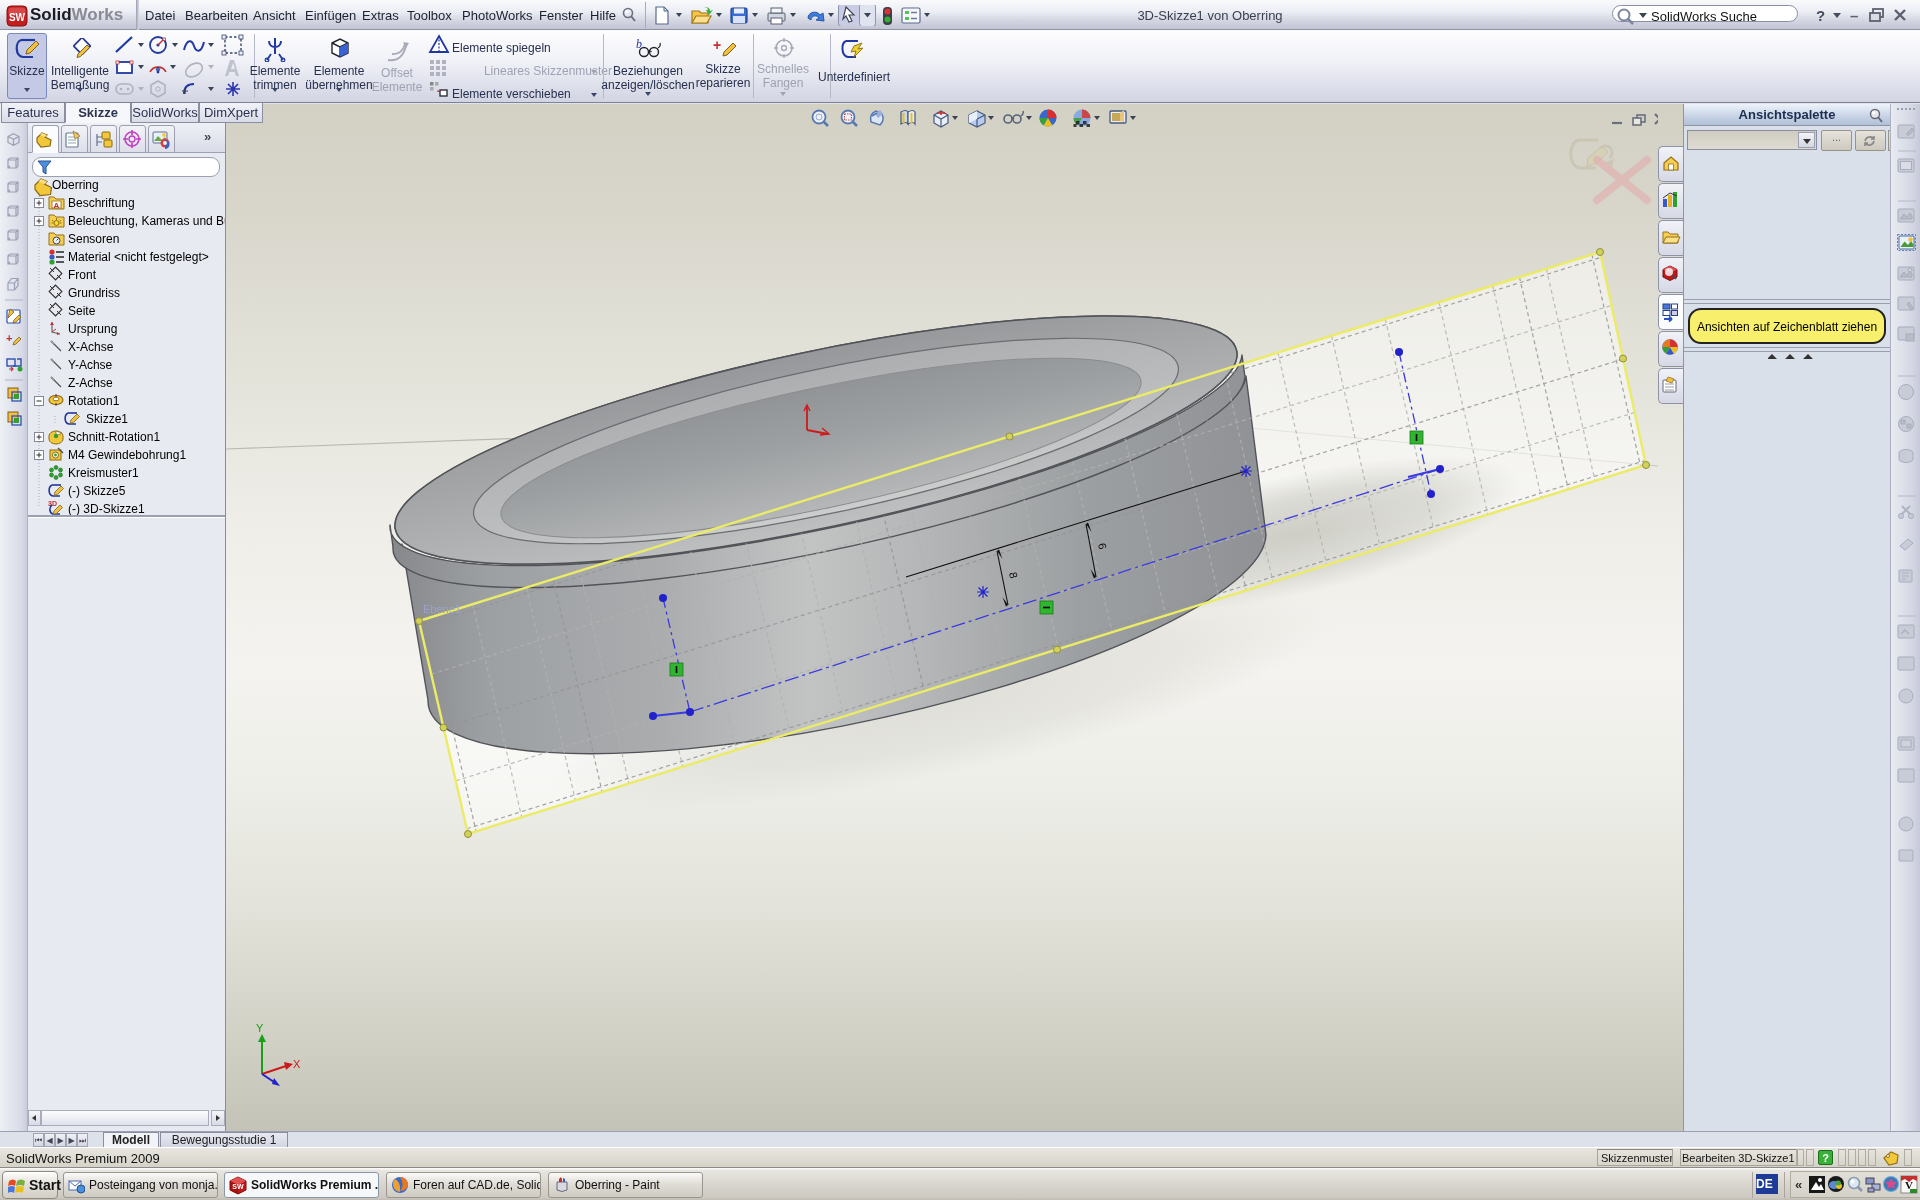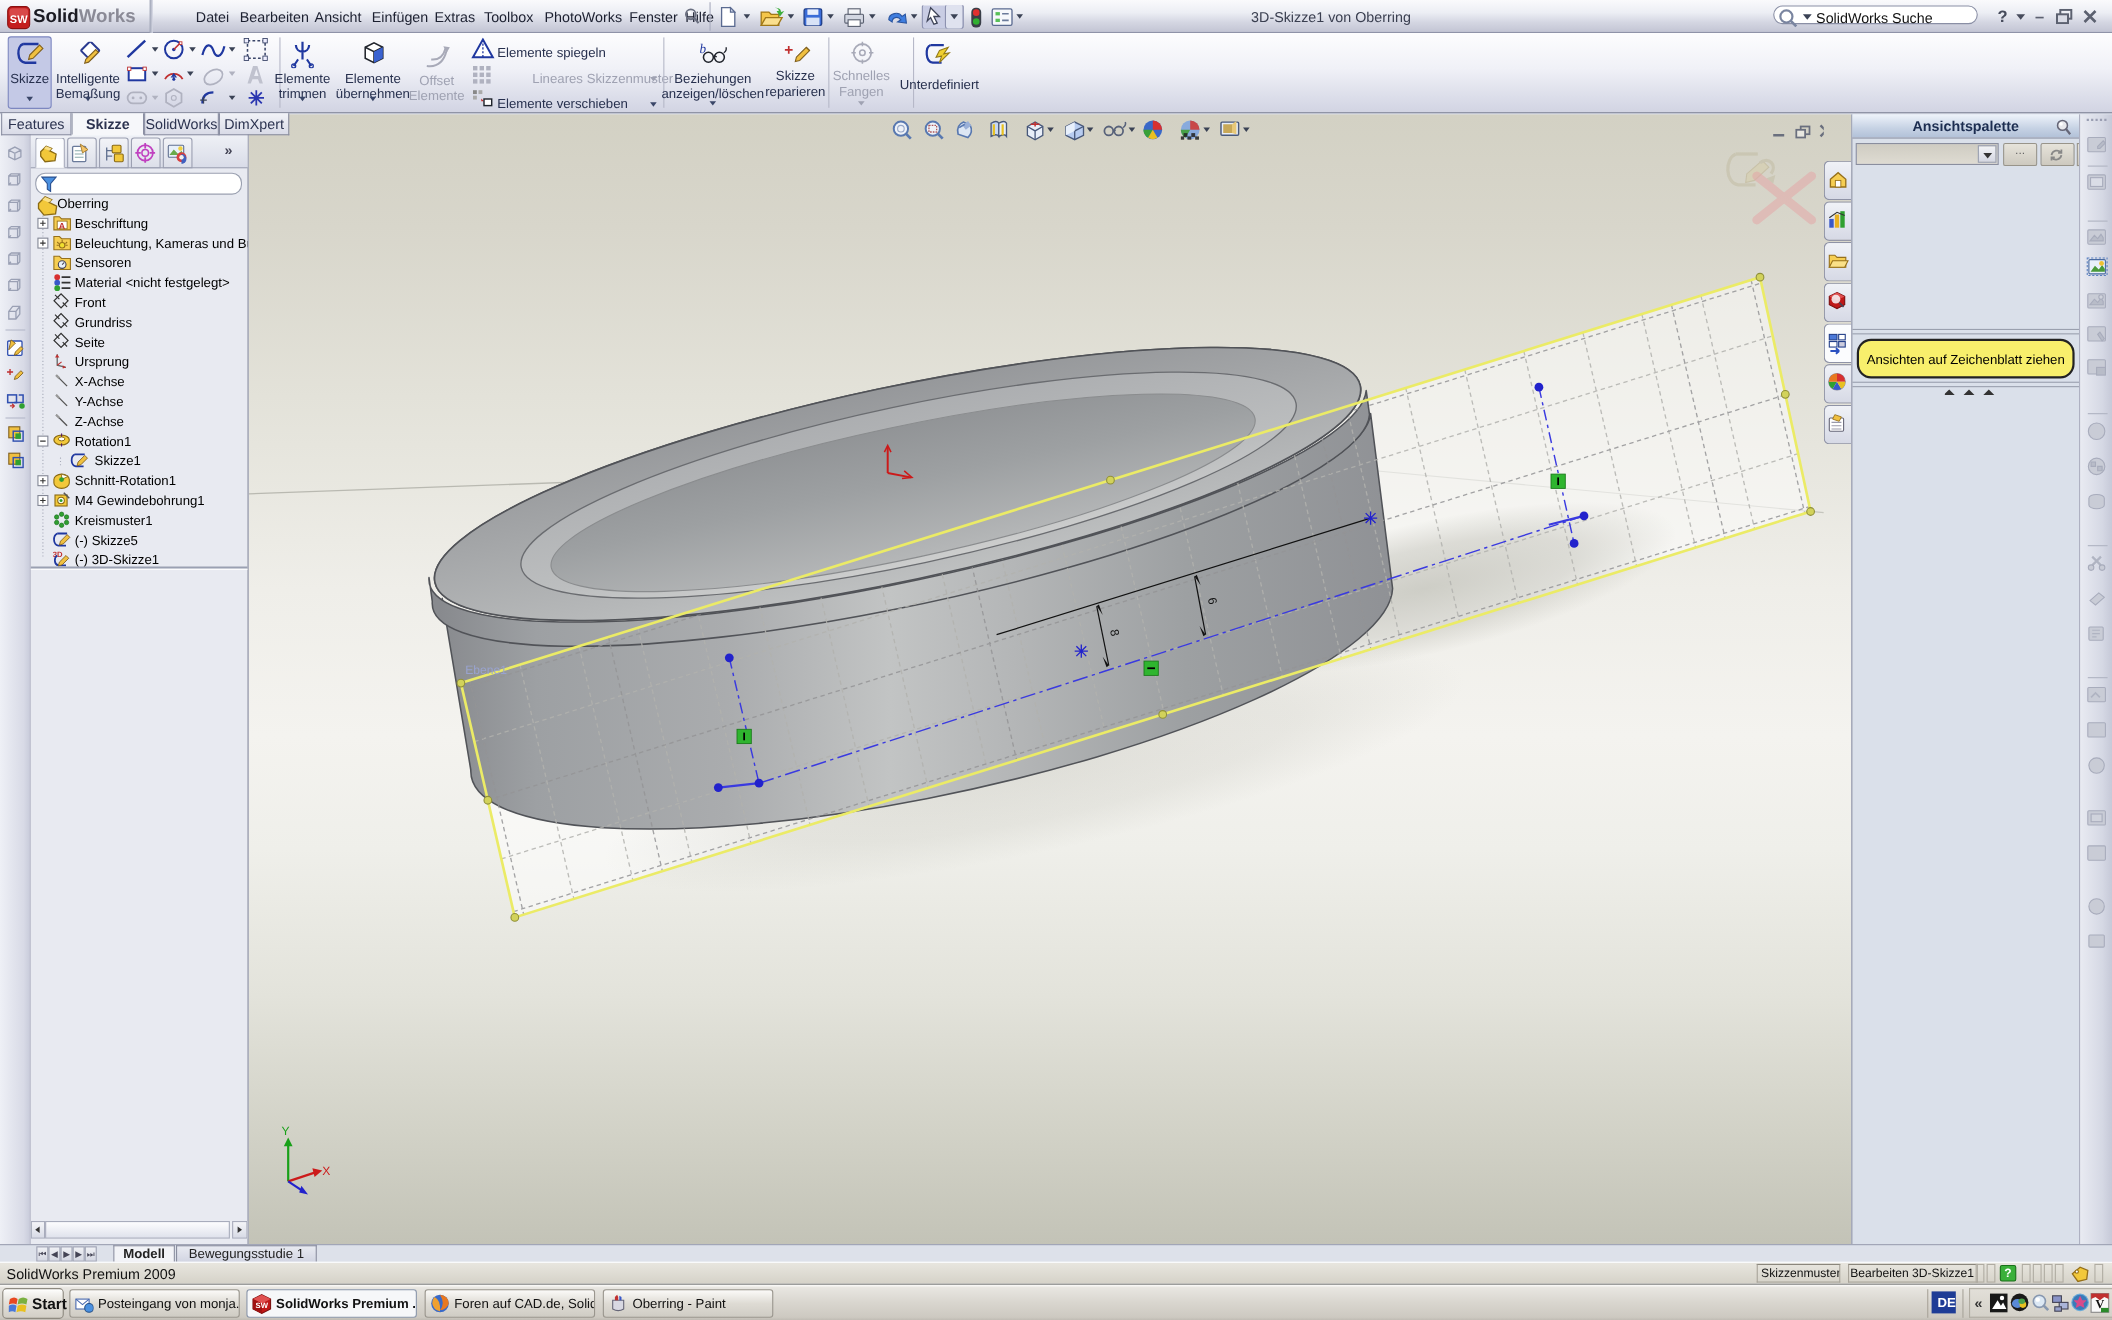--- a/index.html
+++ b/index.html
@@ -5,21 +5,21 @@
 * { margin:0; padding:0; box-sizing:border-box; }
 html,body { width:1920px; height:1200px; overflow:hidden; font-family:"Liberation Sans", sans-serif; }
 .abs { position:absolute; }
 #root { position:absolute; left:0; top:0; width:1920px; height:1200px; background:#dfe3ec; }
 
 
 #menubar { left:0; top:0; width:1920px; height:30px;
   background:linear-gradient(#fafafc 0%, #eceef4 40%, #d4d6e2 70%, #c3c5d4 100%);
   border-bottom:1px solid #8f93a8; }
 #logosep { left:136px; top:0; width:3px; height:30px; background:linear-gradient(90deg,#9aa0b2,#d8dae6); }
-.menuitem { position:absolute; top:8px; font-size:13px; color:#1c2030;margin-left:33px; }
+.menuitem { position:absolute; top:8px; font-size:13px; color:#1c2030; }
 #wintitle { left:1080px; top:8px; width:260px; text-align:center; font-size:13px; color:#3a3f50; }
 #searchbox { left:1612px; top:5px; width:186px; height:17px; background:#fff; border:1px solid #8a8fa5; border-radius:10px; }
 .winbtn { position:absolute; top:7px; font-size:15px; color:#5c6170; font-weight:bold; }
 
 
 #toolbar { left:0; top:30px; width:1920px; height:73px;
   background:linear-gradient(#fdfdfe 0%, #f0f1f7 45%, #dcdeea 80%, #d2d4e3 100%);
   border-bottom:1px solid #7e8296; }
 .tbsep { position:absolute; top:4px; width:1px; height:64px; background:#b6b8c8; }
 .tblabel { position:absolute; font-size:12px; color:#27304e; text-align:center; }
@@ -1071,21 +1071,21 @@
     </div>
     <div class="taskbtn" style="left:548px;width:155px">
       <svg class="abs" style="left:4px;top:3px" width="18" height="18" viewBox="0 0 18 18">
         <path d="M4 6 h10 v8 q-5 3 -10 0 z" fill="#d8d8e2" stroke="#667"></path>
         <path d="M6 6 v-3 l2 -2 1 2 v3 z" fill="#c03030"></path>
         <path d="M10 6 v-4 l2 1 v3 z" fill="#3858c8"></path>
       </svg>
       <div class="abs" style="left:26px;top:5px">Oberring - Paint</div>
     </div>
     <div class="abs" style="left:1752px;top:4px;width:1px;height:26px;background:#a8a49a"></div>
-    <div class="abs" style="left:1756px;top:6px;width:22px;height:20px;background:#1e3c96;color:#fff;font-size:12px;font-weight:bold;text-align:right;line-height:20px">DE</div>
+    <div class="abs" style="left:1756px;top:6px;width:22px;height:20px;background:#1e3c96;color:#fff;font-size:12px;font-weight:bold;text-align:left;line-height:20px">DE</div>
     <div class="abs" style="left:1784px;top:4px;width:1px;height:26px;background:#a8a49a"></div>
     <div class="abs" style="left:1790px;top:3px;width:130px;height:27px;border:1px solid #b0aca2;border-right:none;background:linear-gradient(#e2dfd8,#d4d1c9)">
       <div class="abs" style="left:4px;top:5px;font-size:13px;font-weight:bold;color:#333">«</div>
       <svg class="abs" style="left:18px;top:3px" width="110" height="20" viewBox="0 0 110 20">
         <g transform="translate(0,1)">
             <rect x="0" y="0" width="16" height="17" fill="#181818"></rect>
             <path d="M2 14 l5 -8 3 5 2 -3 3 6 z" fill="#fff"></path>
             <circle cx="11" cy="4" r="2" fill="#fff"></circle>
           </g>
         <g transform="translate(19,1)">

